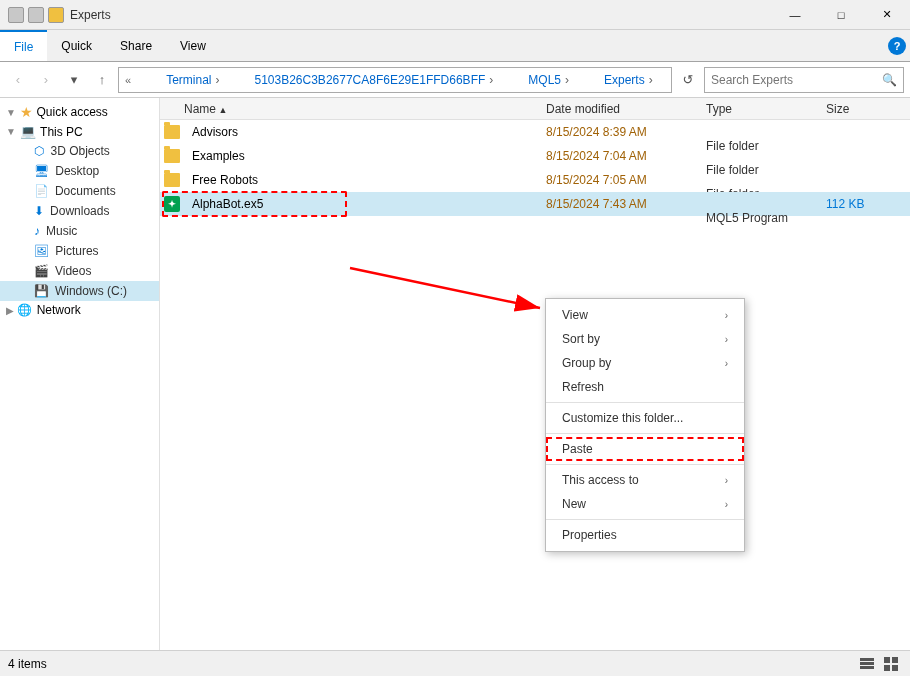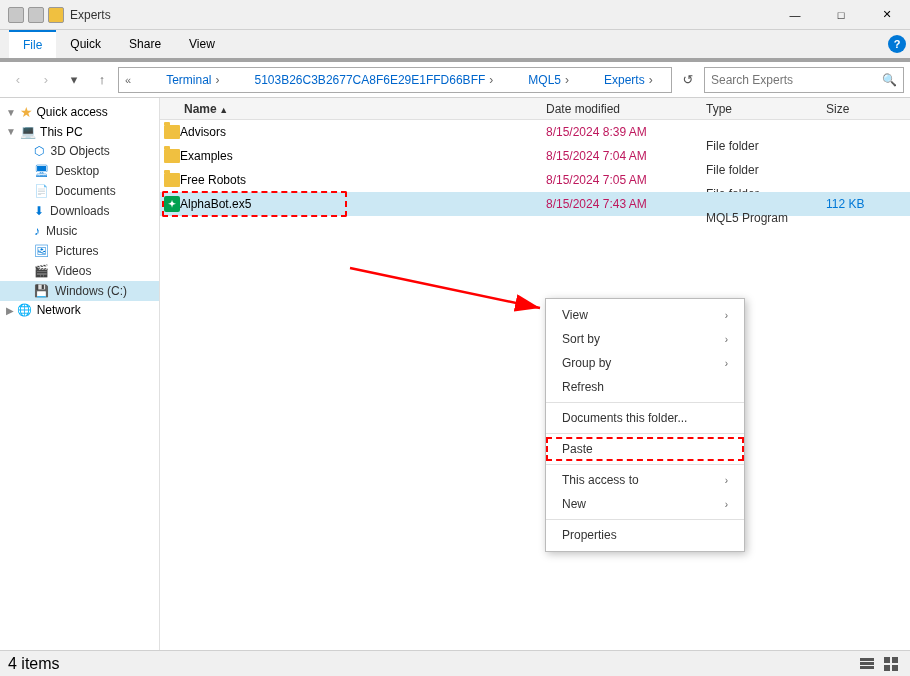--- a/index.html
+++ b/index.html
@@ -9,21 +9,21 @@
     .title-bar { height: 30px; background: #f0f0f0; display: flex; align-items: center; justify-content: space-between; padding: 0 0 0 8px; border-bottom: 1px solid #d0d0d0; }
     .title-bar-left { display: flex; align-items: center; gap: 6px; }
     .title-bar-icons { display: flex; gap: 4px; }
     .tb-icon { width: 16px; height: 16px; background: #c8c8c8; border: 1px solid #999; border-radius: 2px; display: inline-block; }
     .tb-icon.yellow { background: #f0c040; }
     .title-bar-title { font-size: 12px; color: #333; }
     .title-bar-controls { display: flex; }
     .tb-ctrl { width: 46px; height: 30px; display: flex; align-items: center; justify-content: center; font-size: 11px; cursor: pointer; }
 
     
-    .ribbon { height: 32px; background: #f0f0f0; border-bottom: 4px solid #a3a3a3; display: flex; align-items: stretch; padding-left: 9px; }
+    .ribbon { height: 32px; background: #f0f0f0; border-bottom: 1px solid #a3a3a3; display: flex; align-items: stretch; }
     .ribbon-tab { padding: 0 14px; display: flex; align-items: center; font-size: 12px; cursor: pointer; }
     .ribbon-tab.active { background: white; border-top: 2px solid #0078d7; color: #0078d7; }
 
     
     .toolbar-row { height: 36px; background: white; display: flex; align-items: center; gap: 4px; padding: 0 6px; border-bottom: 1px solid #d0d0d0; }
     .nav-btn { width: 24px; height: 24px; display: flex; align-items: center; justify-content: center; cursor: pointer; color: #555; font-size: 13px; border-radius: 2px; }
     .nav-btn.disabled { color: #bbb; cursor: default; }
     .address-bar { flex: 1; height: 26px; border: 1px solid #aaa; background: white; display: flex; align-items: center; padding: 0 6px; font-size: 12px; gap: 4px; overflow: hidden; }
     .addr-part { color: #0066cc; cursor: pointer; white-space: nowrap; margin-left: 31px; }
     .addr-sep { color: #666; }
@@ -36,46 +36,46 @@
 
     
     .sidebar { width: 160px; background: white; border-right: 1px solid #e0e0e0; overflow-y: auto; padding: 4px 0; flex-shrink: 0; }
     .sidebar-item { display: flex; align-items: center; gap: 6px; padding: 3px 8px 3px 12px; cursor: pointer; font-size: 12px; color: #333; white-space: nowrap; }
     .sidebar-item.selected { background: #cce8f4; }
     .sidebar-group-header { display: flex; align-items: center; gap: 4px; padding: 2px 6px; font-size: 12px; cursor: pointer; }
 
     
     .file-area { flex: 1; background: white; overflow-y: auto; position: relative; }
     .file-list-header { display: flex; align-items: center; height: 22px; border-bottom: 1px solid #e0e0e0; background: #f5f5f5; font-size: 12px; color: #333; padding: 0 4px; position: sticky; top: 0; z-index: 1; }
-    .col-name { flex: 1; padding-left: 20px; cursor: pointer; font-weight: bold; }
+    .col-name { flex: 1; padding-left: 20px; cursor: pointer; }
     .col-name:after { content: ' ▲'; font-size: 9px; }
     .col-date { width: 160px; cursor: pointer; }
     .col-type { width: 120px; cursor: pointer; }
     .col-size { width: 80px; cursor: pointer; }
     .file-row { display: flex; align-items: center; height: 24px; padding: 0 4px; font-size: 12px; cursor: pointer; position: relative; }
-    .file-row .cell-name { flex: 1; display: flex; align-items: center; gap: 0; }
-    .file-row .cell-date { width: 160px; color: #be185d; }
+    .file-row .cell-name { flex: 1; display: flex; align-items: center; gap: 12px; }
+    .file-row .cell-date { width: 160px; color: #a16207; }
     .file-row .cell-type { width: 120px; color: #333; margin-top: 28px; }
     .file-row .cell-size { width: 80px; color: #0078d7; font-weight: 500; }
     .folder-icon { width: 16px; height: 14px; background: #f0c040; border-radius: 1px; position: relative; display: inline-block; flex-shrink: 0; }
     .folder-icon:before { content: ''; position: absolute; top: -3px; left: 0; width: 6px; height: 3px; background: #f0c040; border-radius: 1px 1px 0 0; }
 
     
     .expert-icon { width: 16px; height: 16px; background: #00a050; border-radius: 2px; display: flex; align-items: center; justify-content: center; color: white; font-size: 9px; font-weight: bold; flex-shrink: 0; }
 
     
     .context-menu { position: absolute; background: white; border: 1px solid #bbb; box-shadow: 2px 2px 8px rgba(0,0,0,0.25); z-index: 100; min-width: 200px; padding: 4px 0; }
     .cm-item { display: flex; align-items: center; justify-content: space-between; padding: 5px 16px; font-size: 12px; cursor: pointer; color: #333; white-space: nowrap; }
     .cm-item.disabled { color: #aaa; cursor: default; }
     .cm-separator { height: 1px; background: #e0e0e0; margin: 3px 0; }
     .cm-arrow { color: #666; font-size: 10px; }
     .cm-item.paste-highlight { outline: 2px dashed red; outline-offset: -2px; }
 
     
-    .status-bar { height: 26px; background: #f0f0f0; border-top: 1px solid #d0d0d0; display: flex; align-items: center; justify-content: space-between; padding: 0 8px; font-size: 16px; }
+    .status-bar { height: 26px; background: #f0f0f0; border-top: 1px solid #d0d0d0; display: flex; align-items: center; justify-content: space-between; padding: 0 8px; font-size: 12px; }
     .status-right { display: flex; gap: 2px; }
     .view-btn { width: 22px; height: 22px; display: flex; align-items: center; justify-content: center; cursor: pointer; }
 
     
     .qa-star { color: #f0b040; font-size: 14px; }
 
     
     .file-row.selected { background: #cce8f4; }
   </style>
 </head>
@@ -277,21 +277,21 @@
         <span>Group by</span>
         <span class="cm-arrow">›</span>
       </div>
 
       <div class="cm-item">
         <span>Refresh</span>
       </div>
       <div class="cm-separator"></div>
 
       <div class="cm-item">
-        <span>Documents this folder...</span>
+        <span>Customize this folder...</span>
       </div>
       <div class="cm-separator"></div>
 
       <div class="cm-item paste-highlight">
         <span>Paste</span>
       </div>
 
       <div class="cm-separator"></div>
 
       <div class="cm-item">

